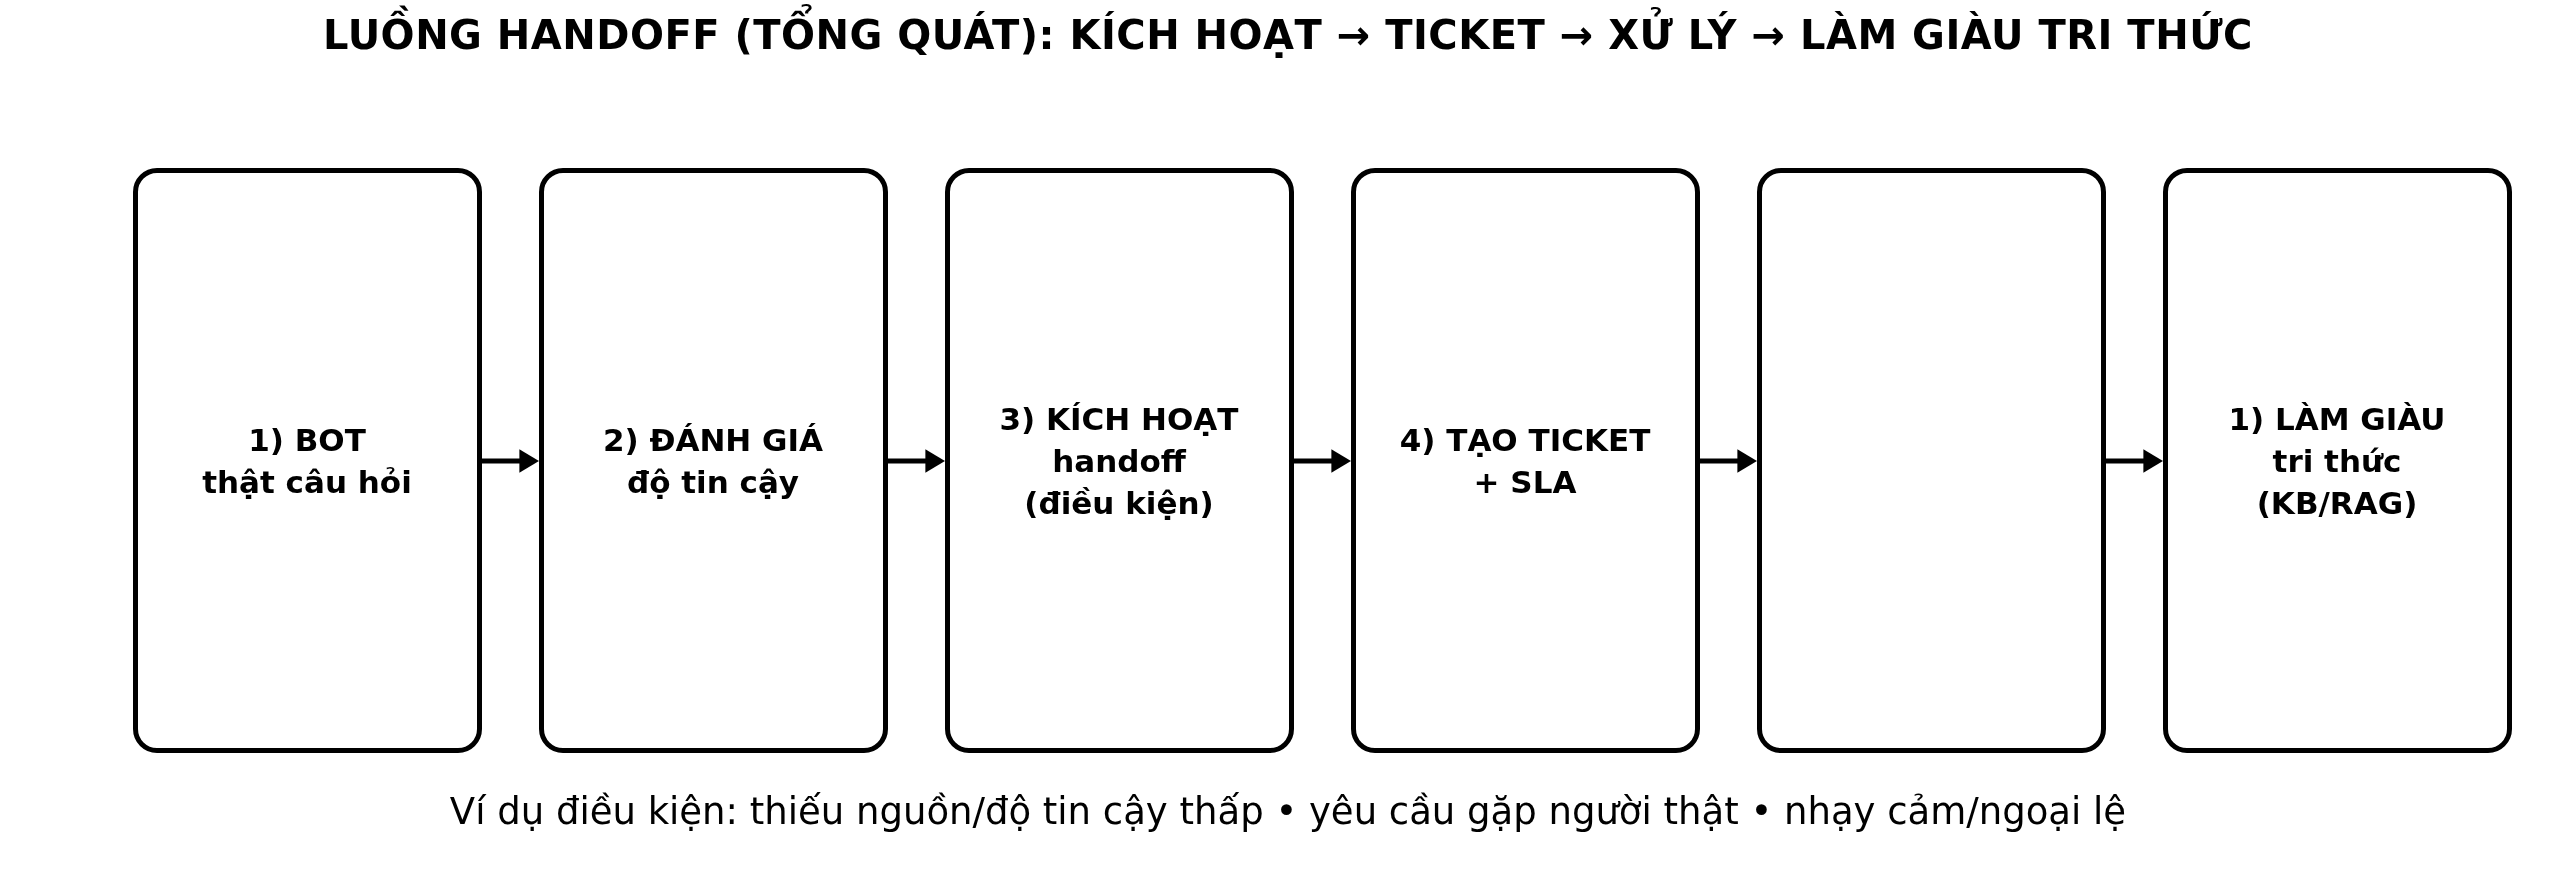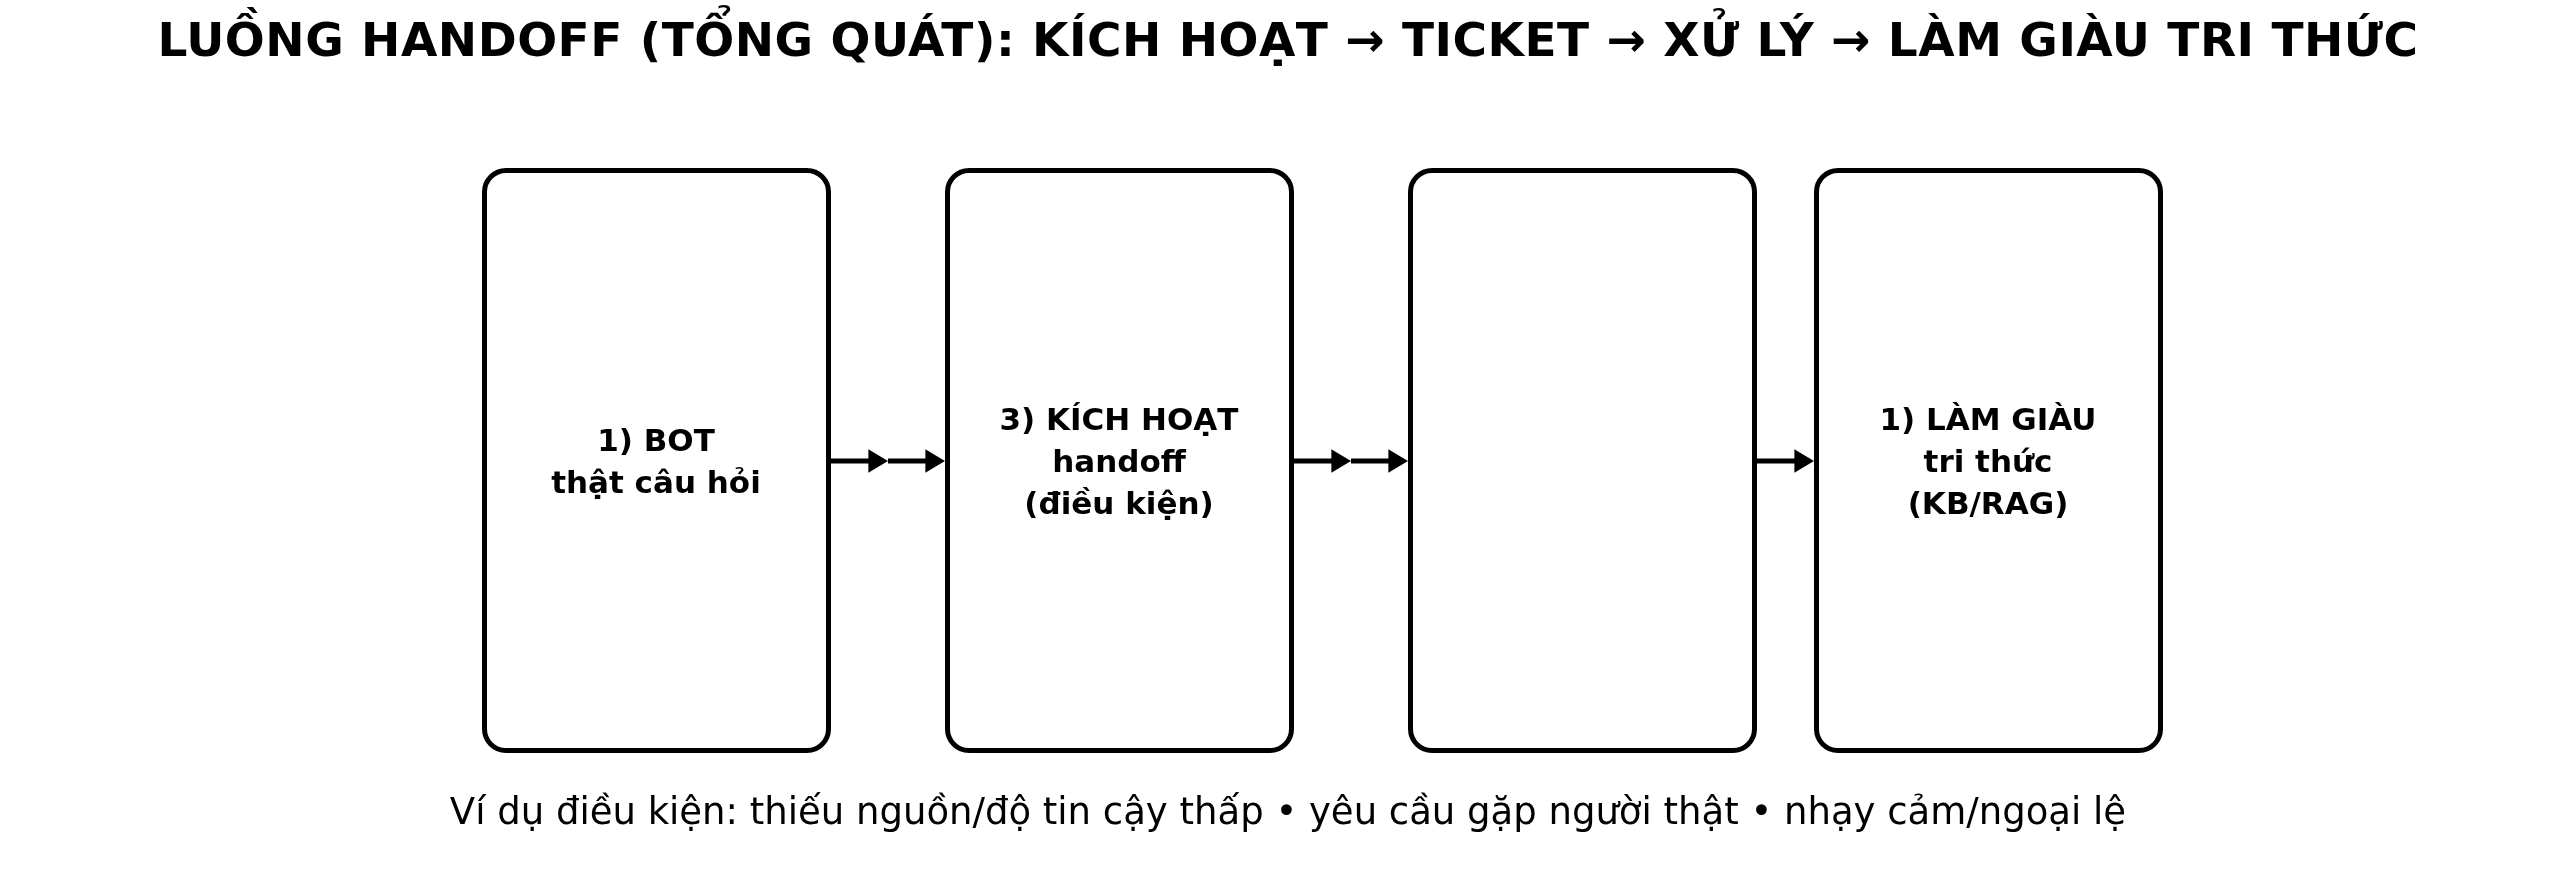--- a/index.html
+++ b/index.html
@@ -14,21 +14,21 @@
     font-family: "DejaVu Sans", sans-serif;
     color: #000000;
     overflow: hidden;
   }
   .title {
     position: absolute;
     top: 12px;
     left: 0;
     width: 100%;
     text-align: center;
-    font-size: 47px;
+    font-size: 40px;
     font-weight: bold;
     letter-spacing: 0.5px;
     white-space: nowrap;
   }
   .flow-row {
     position: absolute;
     top: 168px;
     left: 0;
     width: 100%;
     height: 585px;
@@ -89,20 +89,24 @@
       <div class="box-line">thật câu hỏi</div>
     </div>
 
     <div class="arrow">
       <svg width="57" height="40" viewBox="0 0 58 40">
         <line x1="0" y1="20" x2="42" y2="20" stroke="#000000" stroke-width="5"></line>
         <polygon points="38,8 58,20 38,32" fill="#000000"></polygon>
       </svg>
     </div>
 
+    <div class="flow-box">
+      <div class="box-line">2) ĐÁNH GIÁ</div>
+      <div class="box-line">độ tin cậy</div>
+    </div>
 
     <div class="arrow">
       <svg width="57" height="40" viewBox="0 0 58 40">
         <line x1="0" y1="20" x2="42" y2="20" stroke="#000000" stroke-width="5"></line>
         <polygon points="38,8 58,20 38,32" fill="#000000"></polygon>
       </svg>
     </div>
 
     <div class="flow-box">
       <div class="box-line">3) KÍCH HOẠT</div>
@@ -110,20 +114,24 @@
       <div class="box-line">(điều kiện)</div>
     </div>
 
     <div class="arrow">
       <svg width="57" height="40" viewBox="0 0 58 40">
         <line x1="0" y1="20" x2="42" y2="20" stroke="#000000" stroke-width="5"></line>
         <polygon points="38,8 58,20 38,32" fill="#000000"></polygon>
       </svg>
     </div>
 
+    <div class="flow-box">
+      <div class="box-line">4) TẠO TICKET</div>
+      <div class="box-line">+ SLA</div>
+    </div>
 
     <div class="arrow">
       <svg width="57" height="40" viewBox="0 0 58 40">
         <line x1="0" y1="20" x2="42" y2="20" stroke="#000000" stroke-width="5"></line>
         <polygon points="38,8 58,20 38,32" fill="#000000"></polygon>
       </svg>
     </div>
 
     <div class="flow-box">
     </div>

